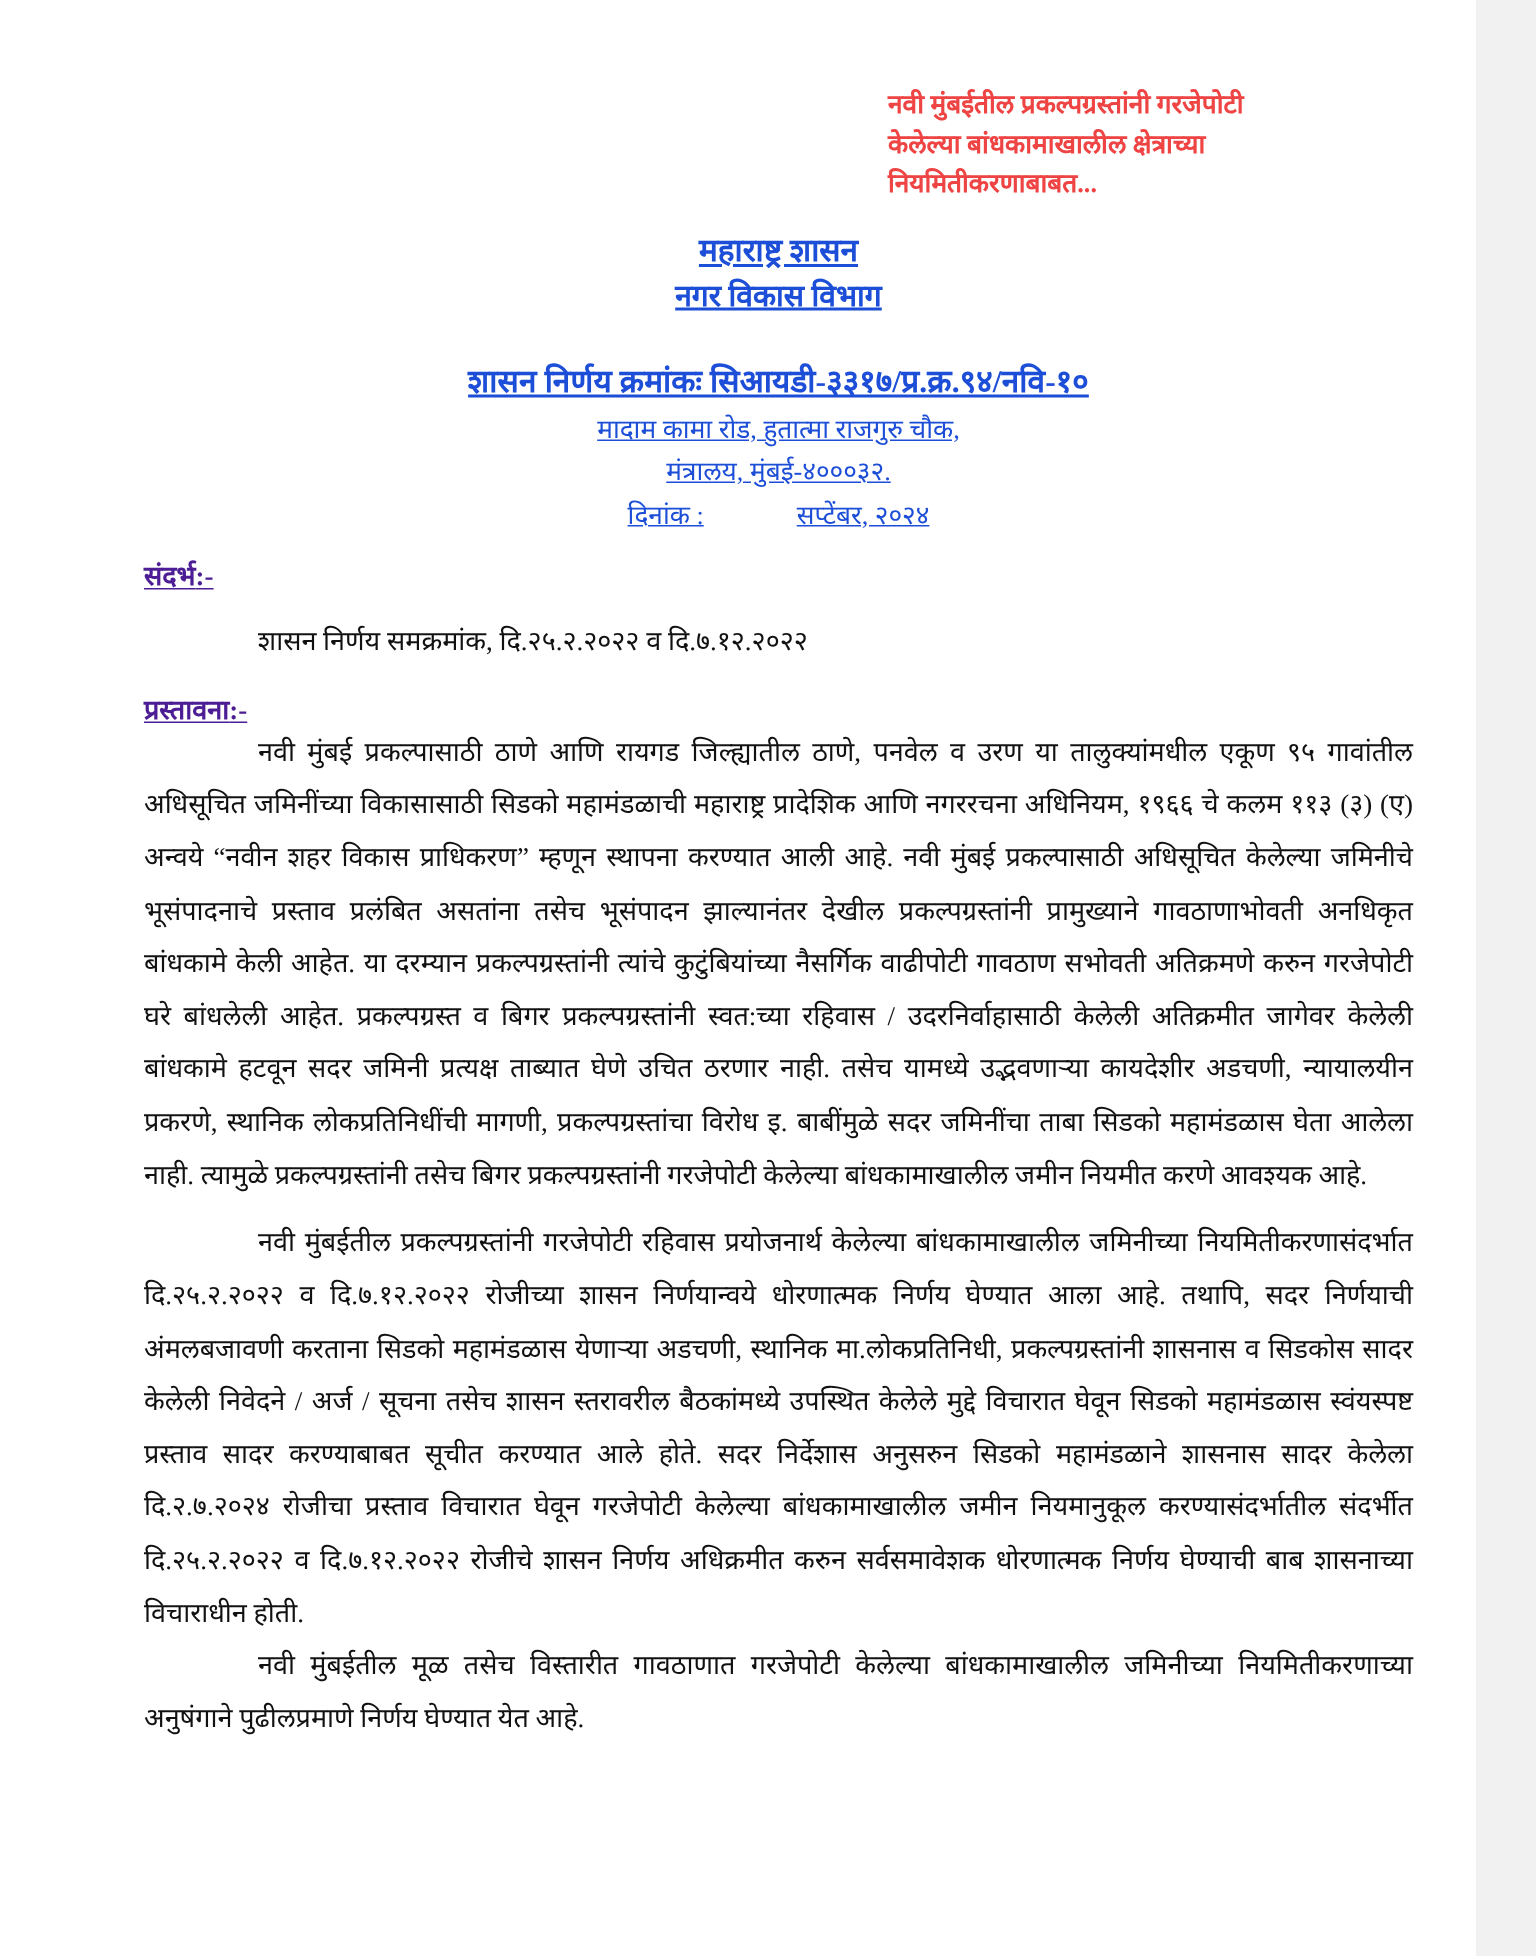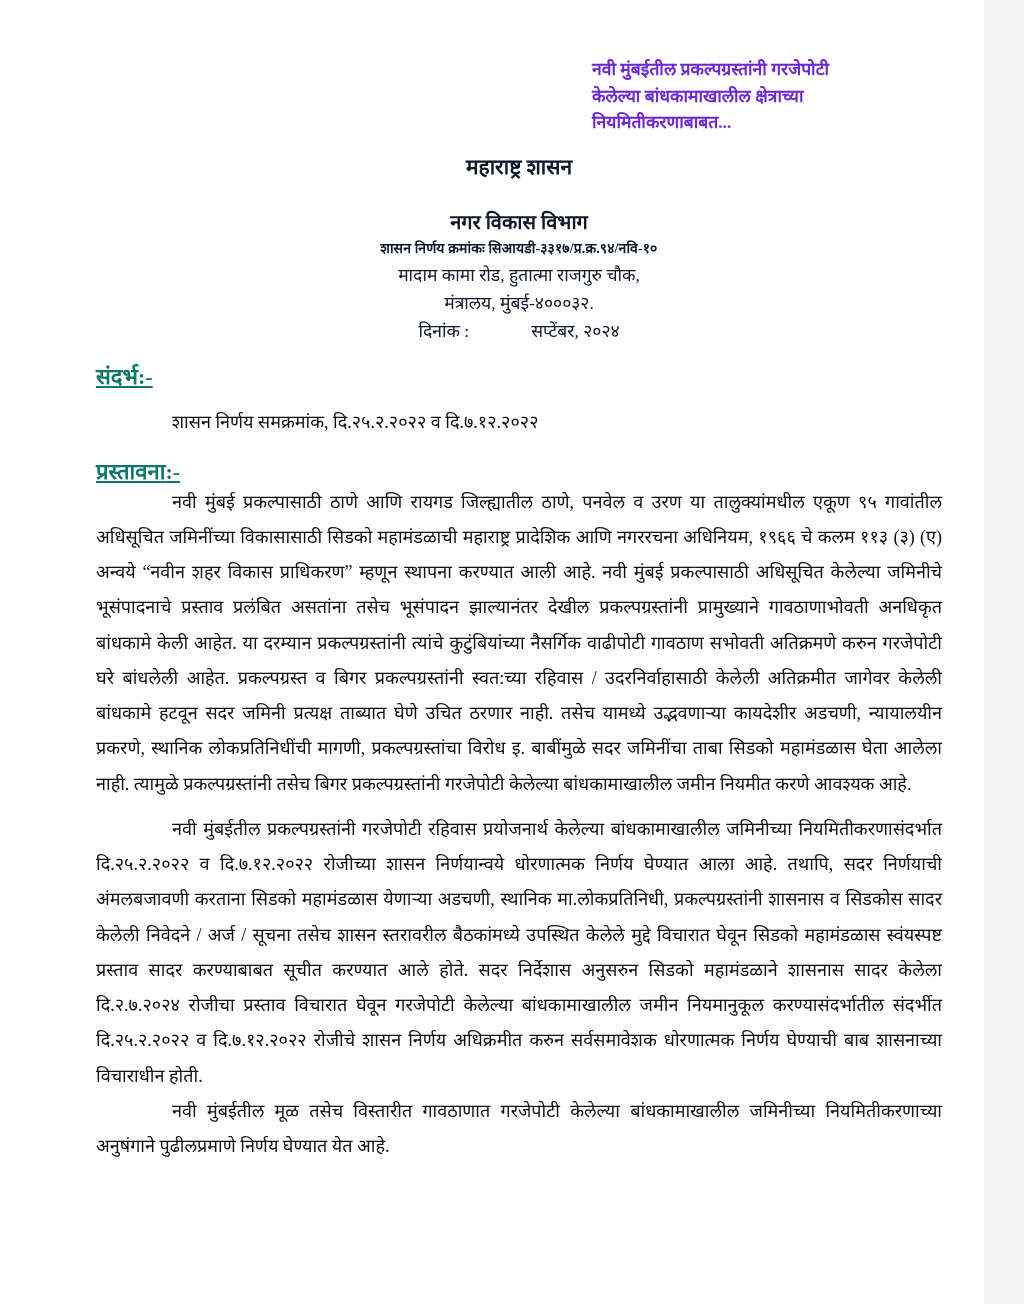--- a/index.html
+++ b/index.html
@@ -46,65 +46,66 @@
   
   .subject-block {
     margin-top: 56px;
     margin-left: 496px;
     width: 340px;
     font-size: 17.5px;
     font-weight: 700;
     line-height: 1.52;
     text-align: justify;
     text-align-last: left;
-    color: #6d28d9;
+    color: #ef4444;
   }
   .subject-block .last-line { text-align: center; }
 
   
   .head-block {
     margin-top: 16px;
     text-align: center;
-    color: #0f172a;
+    color: #1d4ed8;
+    text-decoration: underline;
   }
   .head-l1 {
     font-size: 21px;
     font-weight: 700;
     line-height: 1.5;
   }
   .head-l2 {
     font-size: 20px;
     font-weight: 700;
     line-height: 1.55;
-    margin-top: 24px;
   }
   .head-l3 {
-    font-size: 14px;
+    font-size: 21px;
     font-weight: 700;
     line-height: 1.6;
     letter-spacing: 0.1px;
+    margin-top: 24px;
   }
   .head-addr {
     font-size: 17.5px;
     font-weight: 400;
     line-height: 1.62;
   }
   .head-date {
     font-size: 17.5px;
     font-weight: 400;
     line-height: 1.62;
   }
   .head-date .date-gap { display: inline-block; width: 62px; }
 
   
   .section-label {
     margin-top: 14px;
-    font-size: 22px;
+    font-size: 18px;
     font-weight: 700;
-    color: #0f766e;
+    color: #4c1d95;
   }
   .section-label .underlined {
     text-decoration: underline;
     text-underline-offset: 2px;
   }
 
   .ref-line {
     margin-top: 18px;
     margin-left: 76px;
     font-size: 18px;

